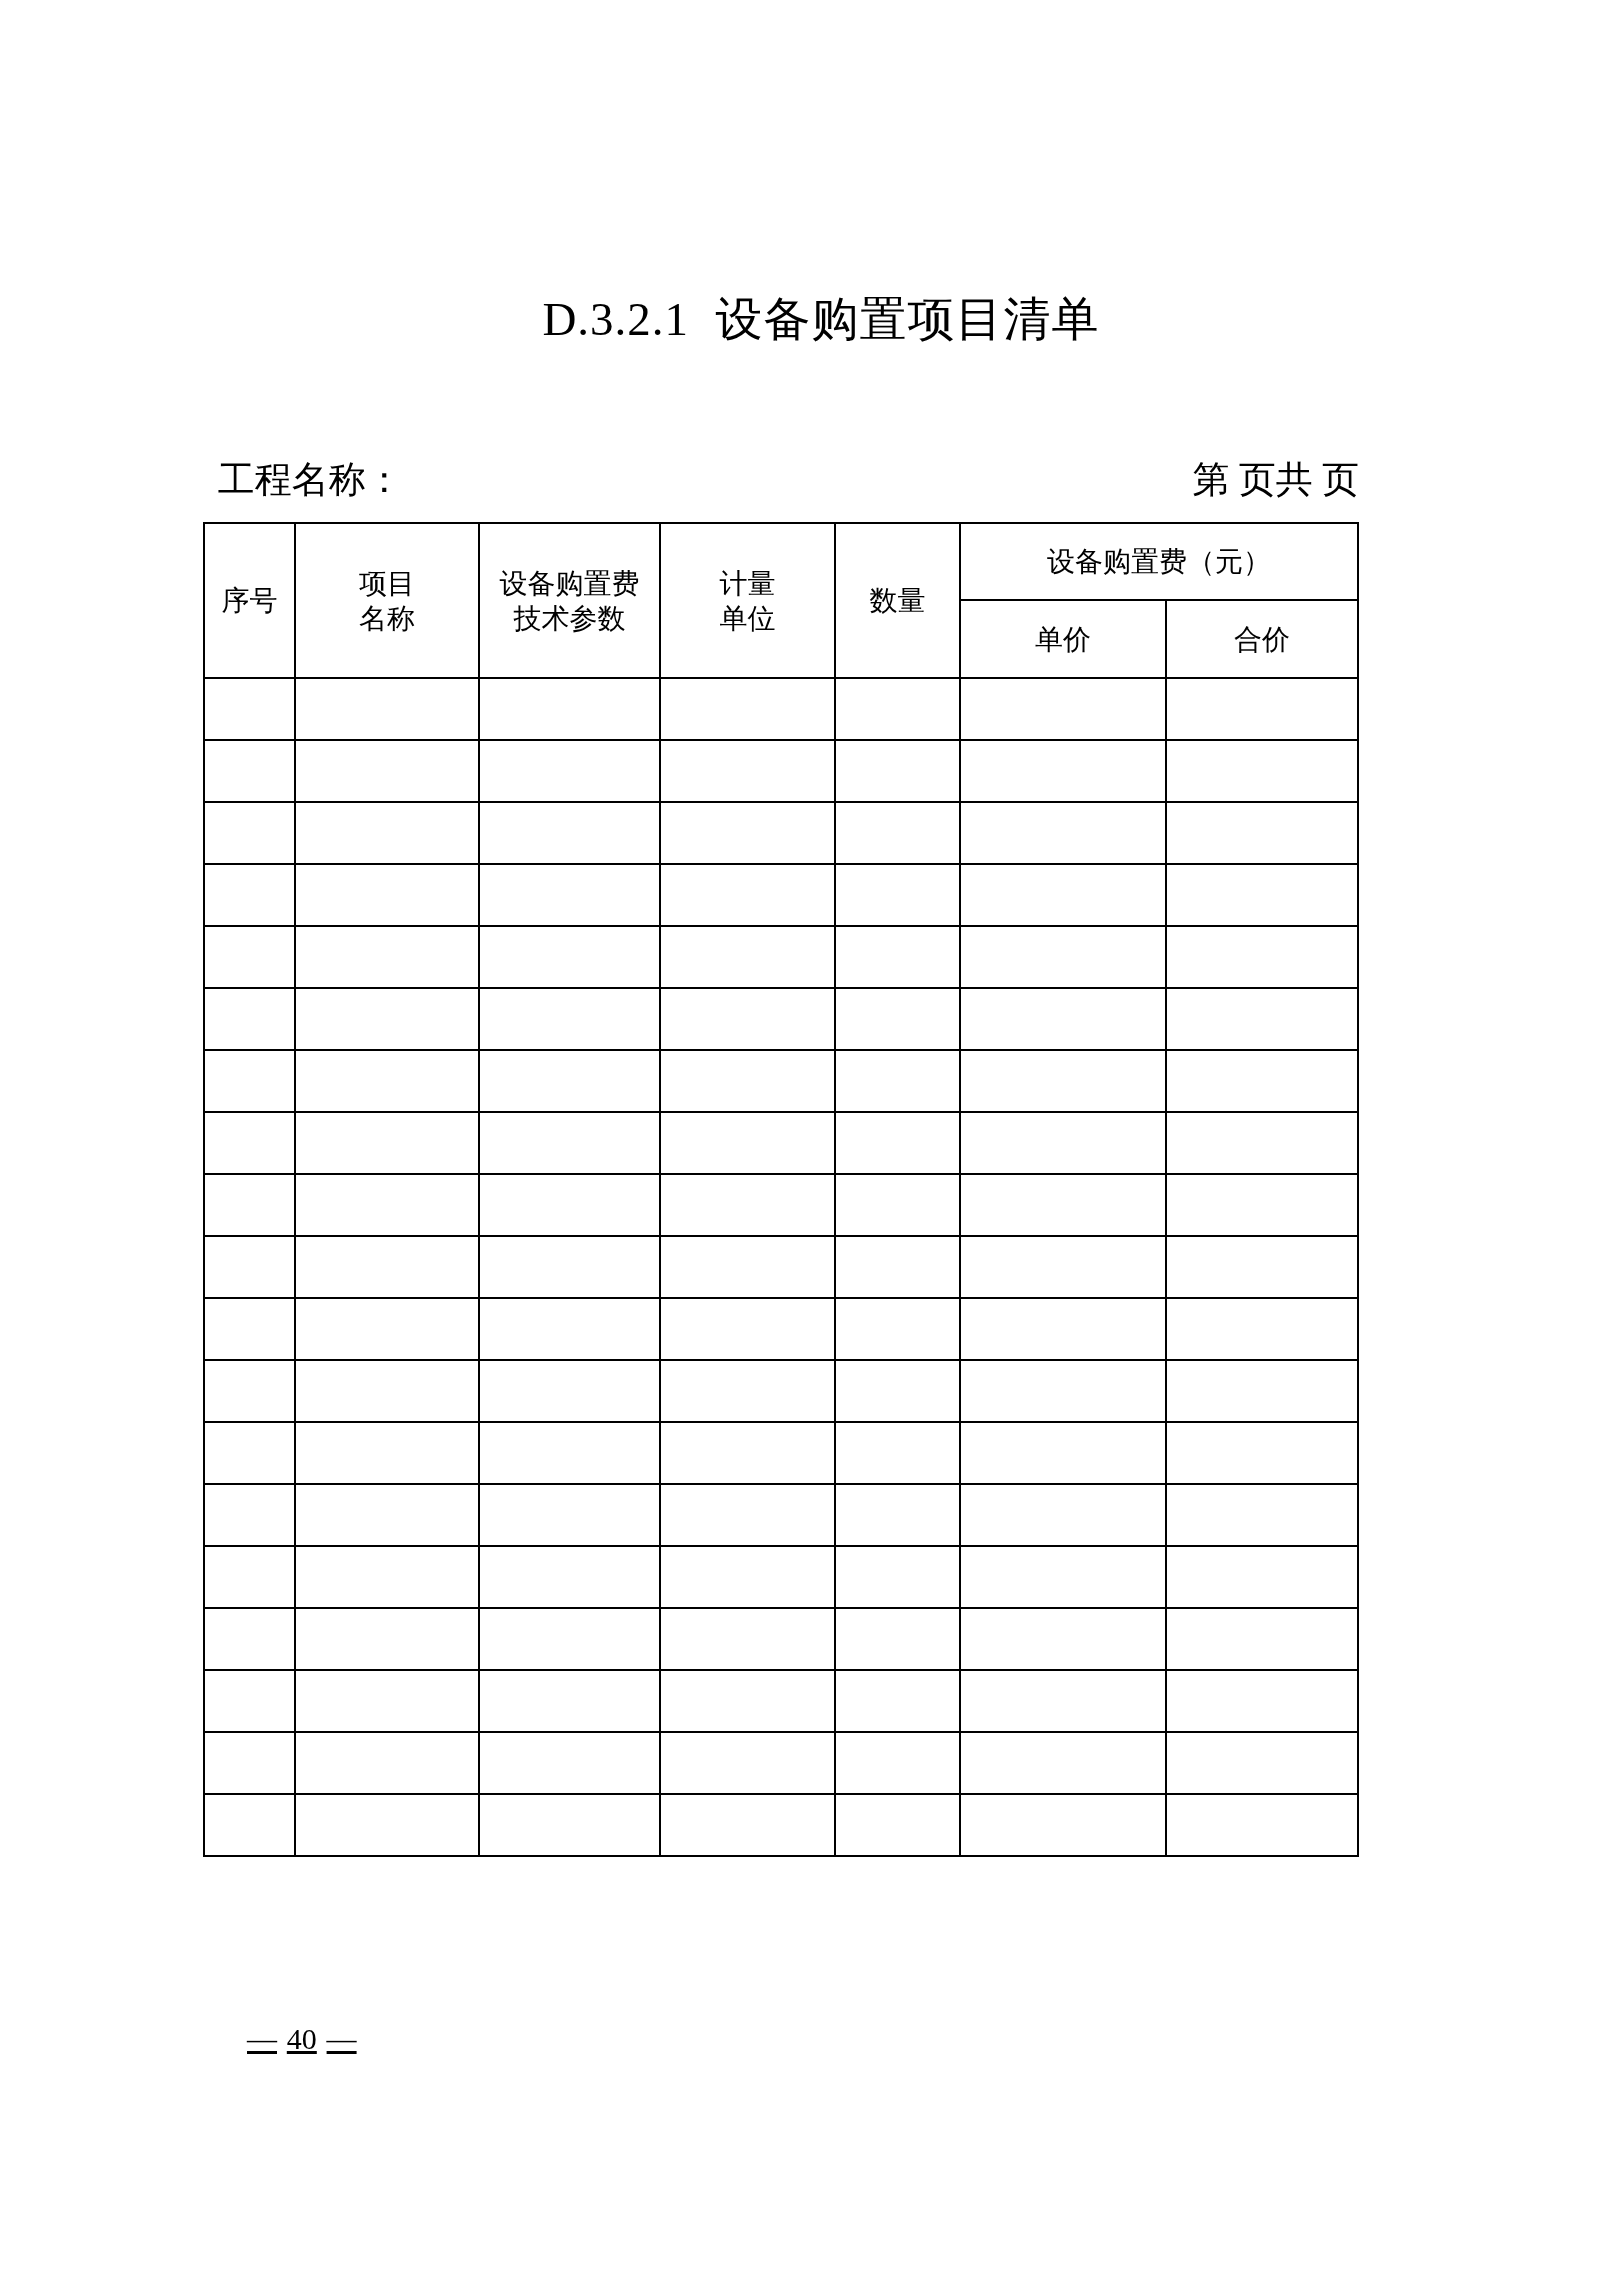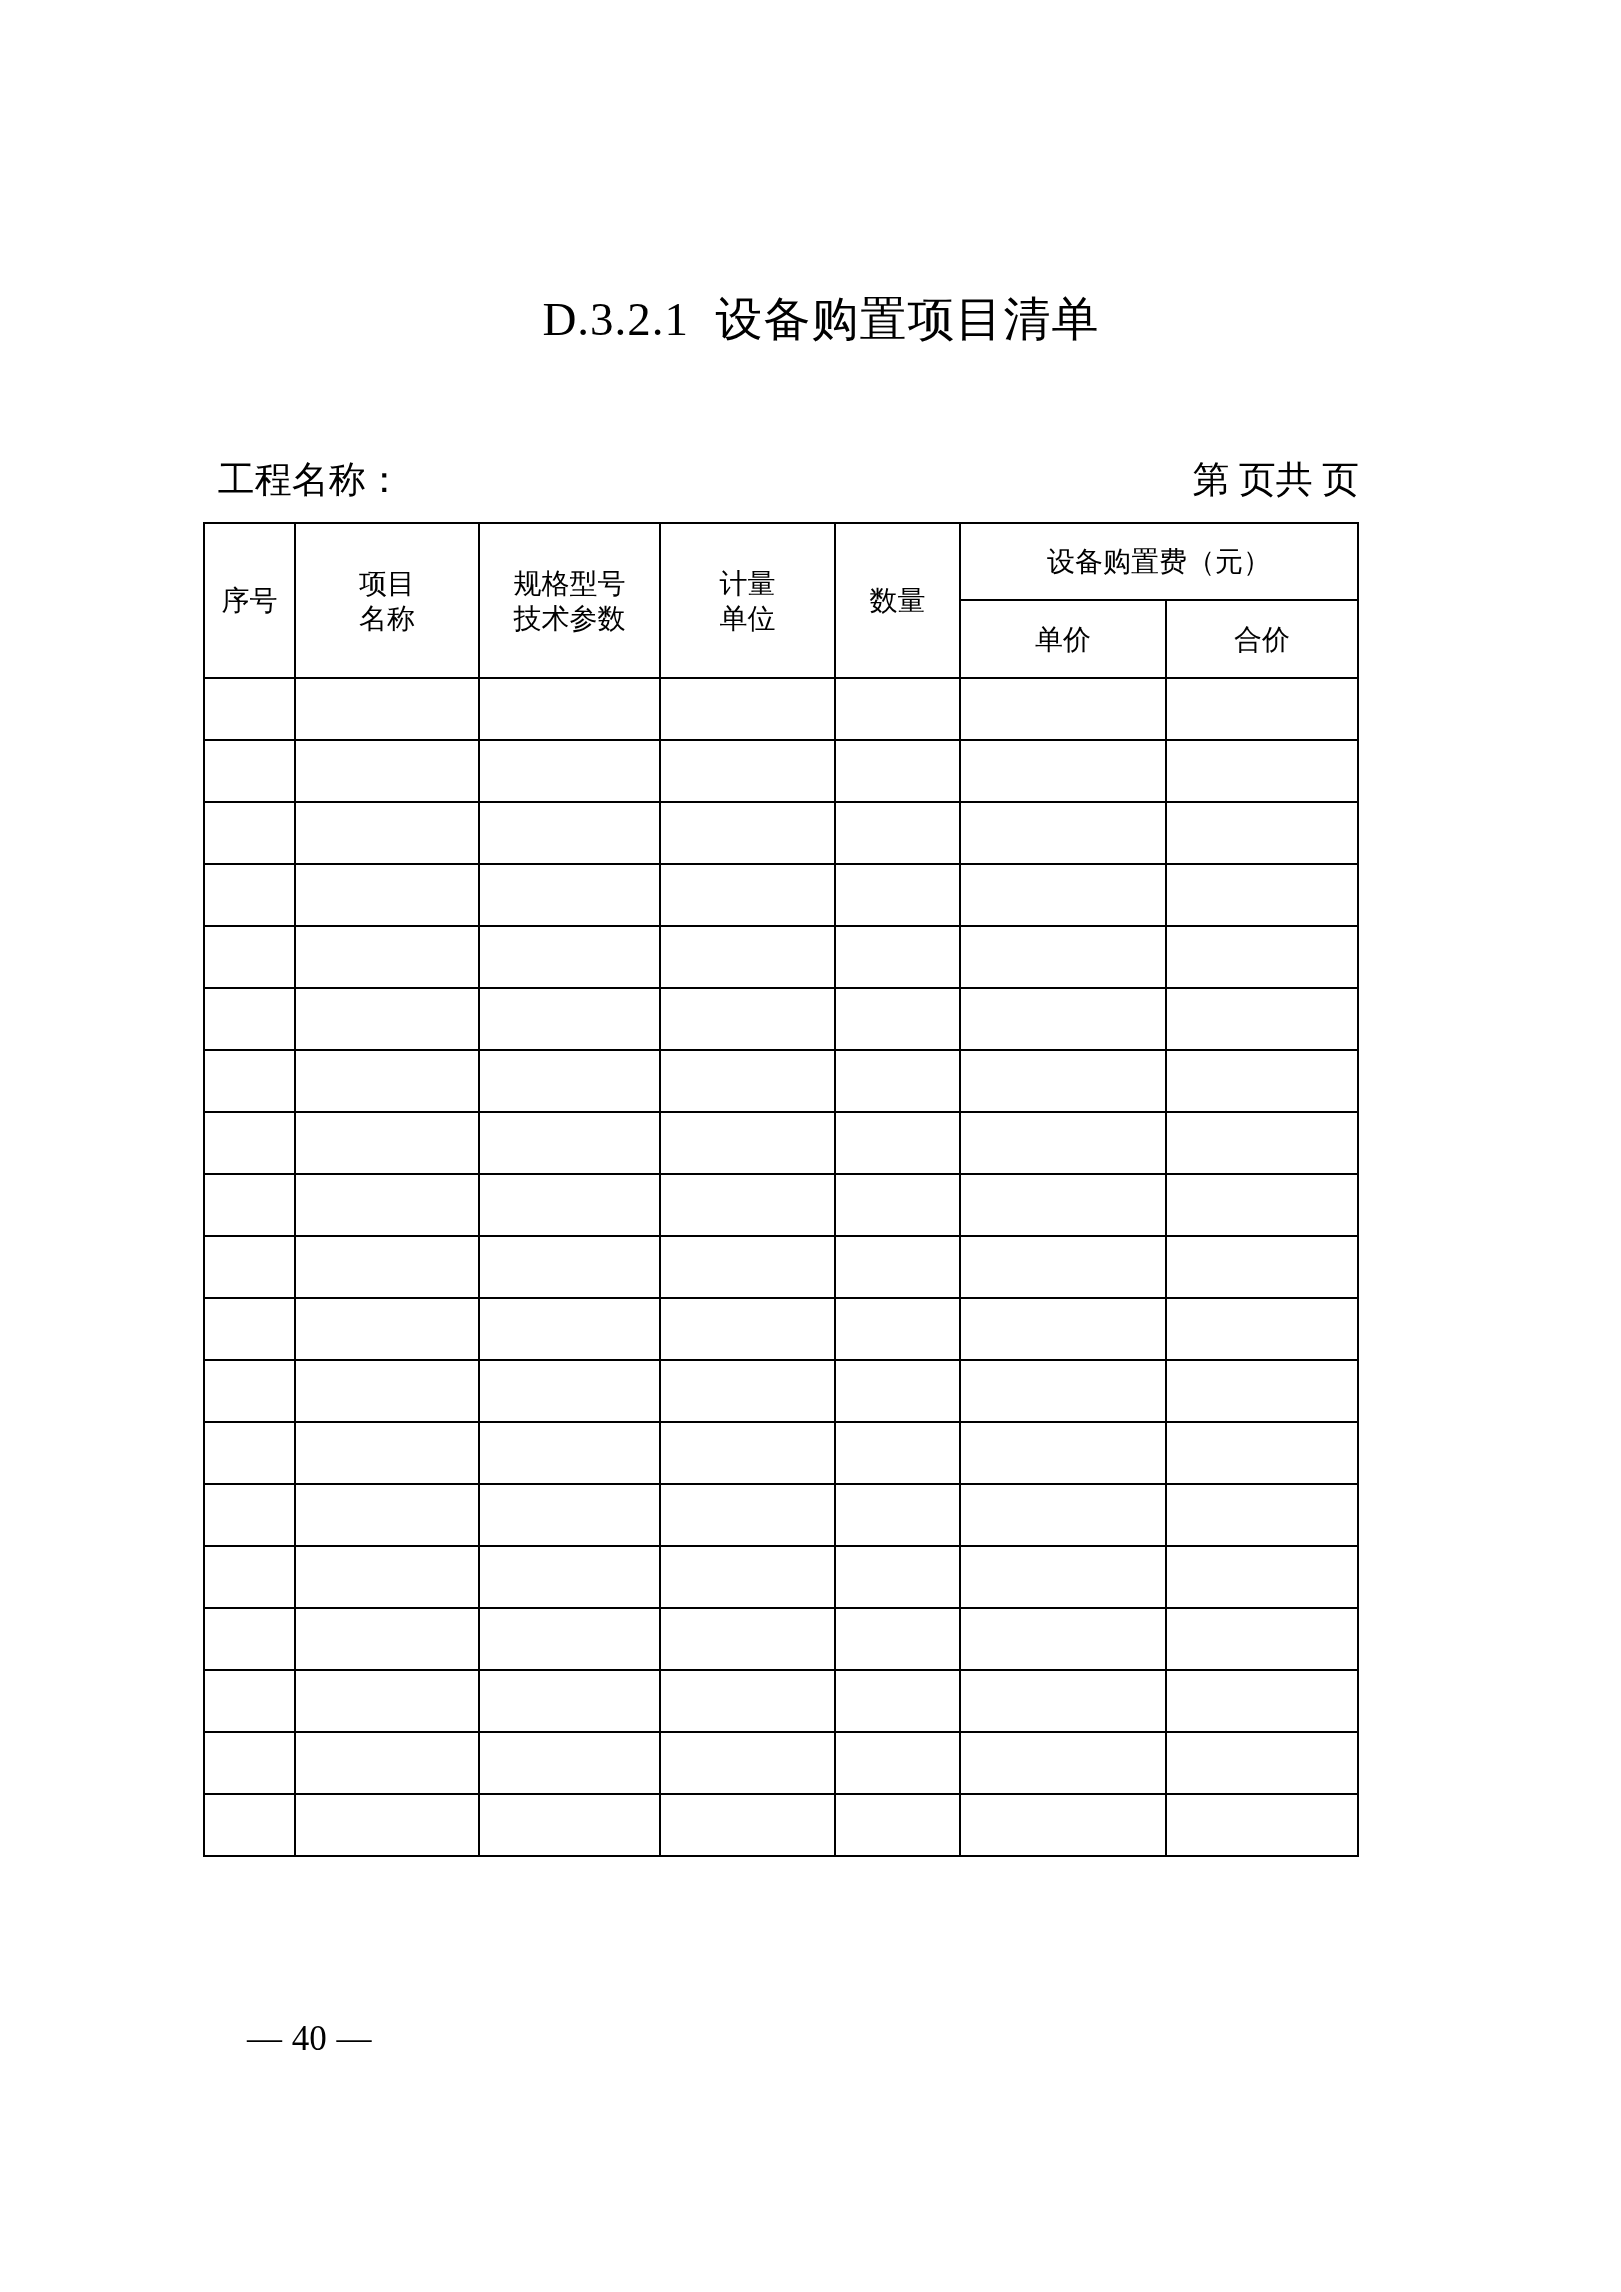--- a/index.html
+++ b/index.html
@@ -50,23 +50,24 @@
     line-height:35px;
     overflow:hidden;
   }
   .hr1{height:77px;}
   .hr2{height:78px;}
   .doc-table tbody tr{height:62px;}
   .hline{display:block;}
   .footer{
     position:absolute;
     top:2015px;left:247px;
-    font-size:35px;
+    font-size:30px;
     line-height:47px;
     white-space:nowrap;
+    text-decoration:underline;
   }
   .footer .pagenum{margin:0 9.8px;}
 </style>
 </head>
 <body>
 
 <div class="page">
 
   <h1 class="title">D.3.2.1 设备购置项目清单</h1>
 
@@ -88,21 +89,21 @@
     <thead>
       <tr class="hr1">
         <th rowspan="2">
           <span class="hline">序号</span>
         </th>
         <th rowspan="2">
           <span class="hline">项目</span>
           <span class="hline">名称</span>
         </th>
         <th rowspan="2">
-          <span class="hline">规格型号</span>
+          <span class="hline">设备购置费</span>
           <span class="hline">技术参数</span>
         </th>
         <th rowspan="2">
           <span class="hline">计量</span>
           <span class="hline">单位</span>
         </th>
         <th rowspan="2">
           <span class="hline">数量</span>
         </th>
         <th colspan="2">

